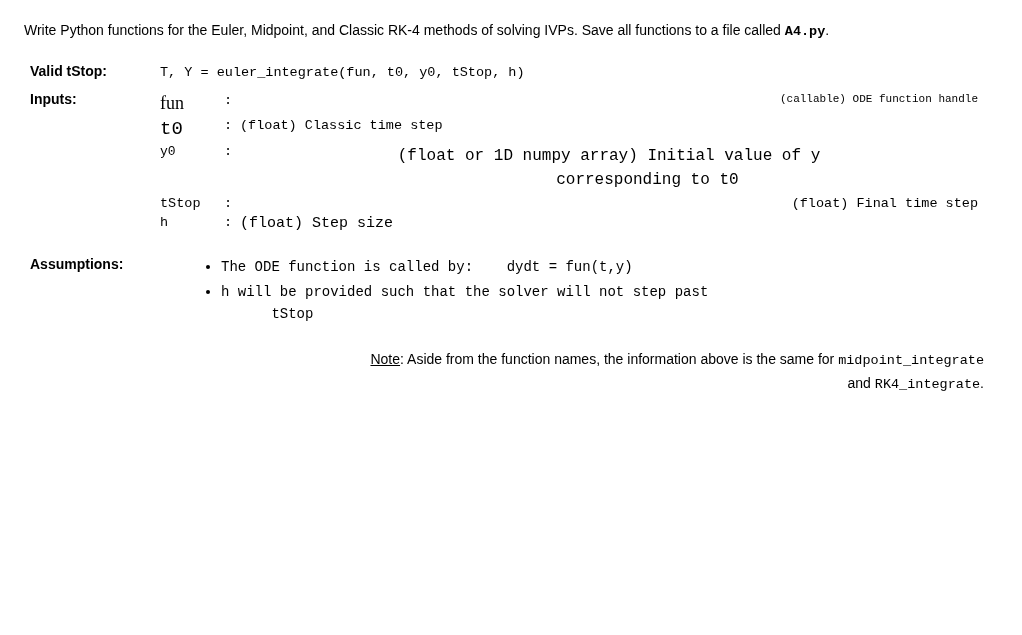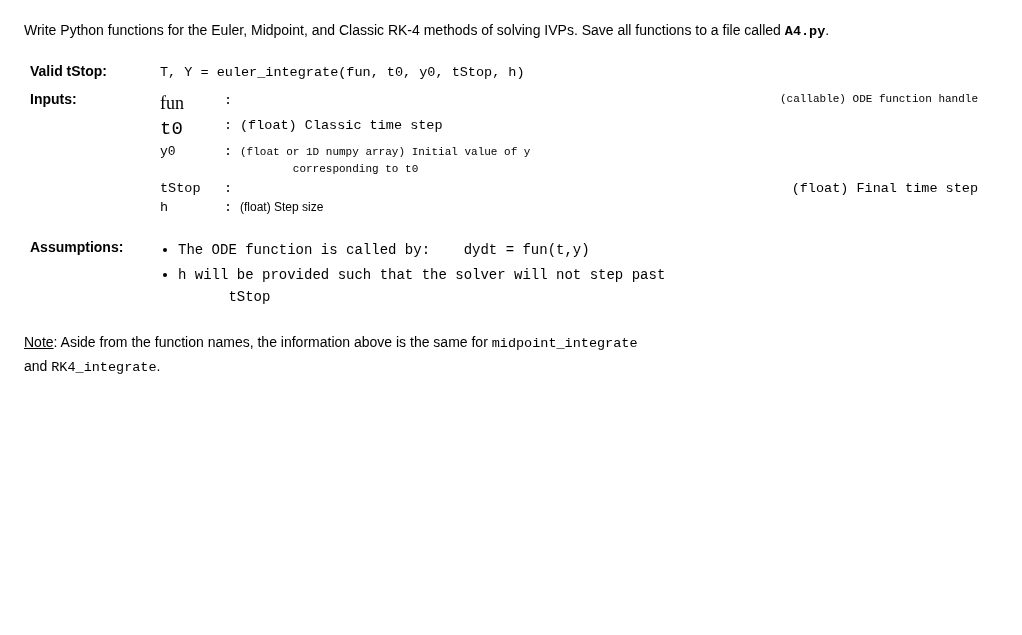--- a/index.html
+++ b/index.html
@@ -67,25 +67,27 @@
       line-height: 1.6;
     }
 
     .assumptions-cell ul {
       list-style: disc;
       margin-left: 18px;
     }
 
     .assumptions-cell li {
       margin-bottom: 2px;
+      margin-left: 43px;
     }
 
     .note-section {
       font-size: 14px;
       line-height: 1.6;
+      text-align: right;
     }
 
     .note-label {
       text-decoration: underline;
       font-weight: normal;
     }
 
     .inner-table {
       width: 100%;
       border-collapse: collapse;
@@ -133,33 +135,33 @@
 
           <tr>
             <td style="width:60px; font-family:'Courier New',monospace; font-size:19px; vertical-align:top; padding: 2px 0;">t0</td>
             <td style="width:20px; font-family:'Courier New',monospace; font-size:13.5px; vertical-align:top; padding: 2px 4px;">:</td>
             <td style="font-family:'Courier New',monospace; font-size:13.5px; vertical-align:top; padding: 2px 0;">(float) Classic time step</td>
           </tr>
 
           <tr>
             <td style="width:60px; font-family:'Courier New',monospace; font-size:13px; vertical-align:top; padding: 2px 0;">y0</td>
             <td style="width:20px; font-family:'Courier New',monospace; font-size:13.5px; vertical-align:top; padding: 2px 4px;">:</td>
-            <td style="font-family:'Courier New',monospace; font-size:11px; vertical-align:top; padding: 2px 0; line-height:1.5;">(float or 1D numpy array) Initial value of y<br>&nbsp;&nbsp;&nbsp;&nbsp;&nbsp;&nbsp;&nbsp;&nbsp;corresponding to t0</td>
+            <td style="font-family:'Courier New',monospace; font-size:16px; vertical-align:top; padding: 2px 0; line-height:1.5;text-align:center;">(float or 1D numpy array) Initial value of y<br>&nbsp;&nbsp;&nbsp;&nbsp;&nbsp;&nbsp;&nbsp;&nbsp;corresponding to t0</td>
           </tr>
 
           <tr>
             <td style="width:60px; font-family:'Courier New',monospace; font-size:13.5px; vertical-align:top; padding: 2px 0;">tStop</td>
             <td style="width:20px; font-family:'Courier New',monospace; font-size:13.5px; vertical-align:top; padding: 2px 4px;">:</td>
             <td style="font-family:'Courier New',monospace; font-size:13.5px; vertical-align:top; padding: 2px 0; text-align: right;">(float) Final time step</td>
           </tr>
 
           <tr>
             <td style="width:60px; font-family:'Courier New',monospace; font-size:13.5px; vertical-align:top; padding: 2px 0;">h</td>
             <td style="width:20px; font-family:'Courier New',monospace; font-size:13.5px; vertical-align:top; padding: 2px 4px;">:</td>
-            <td style="font-family:Liberation Sans, sans-serif; font-size:12px; vertical-align:top; padding: 2px 0;">(float) Step size</td>
+            <td style="font-family:Liberation Mono, monospace; font-size:15px; vertical-align:top; padding: 2px 0;">(float) Step size</td>
           </tr>
         </tbody>
             </table>
       </td>
     </tr>
 
     <tr>
           <td colspan="2" style="height:8px;"></td>
         </tr>
 

